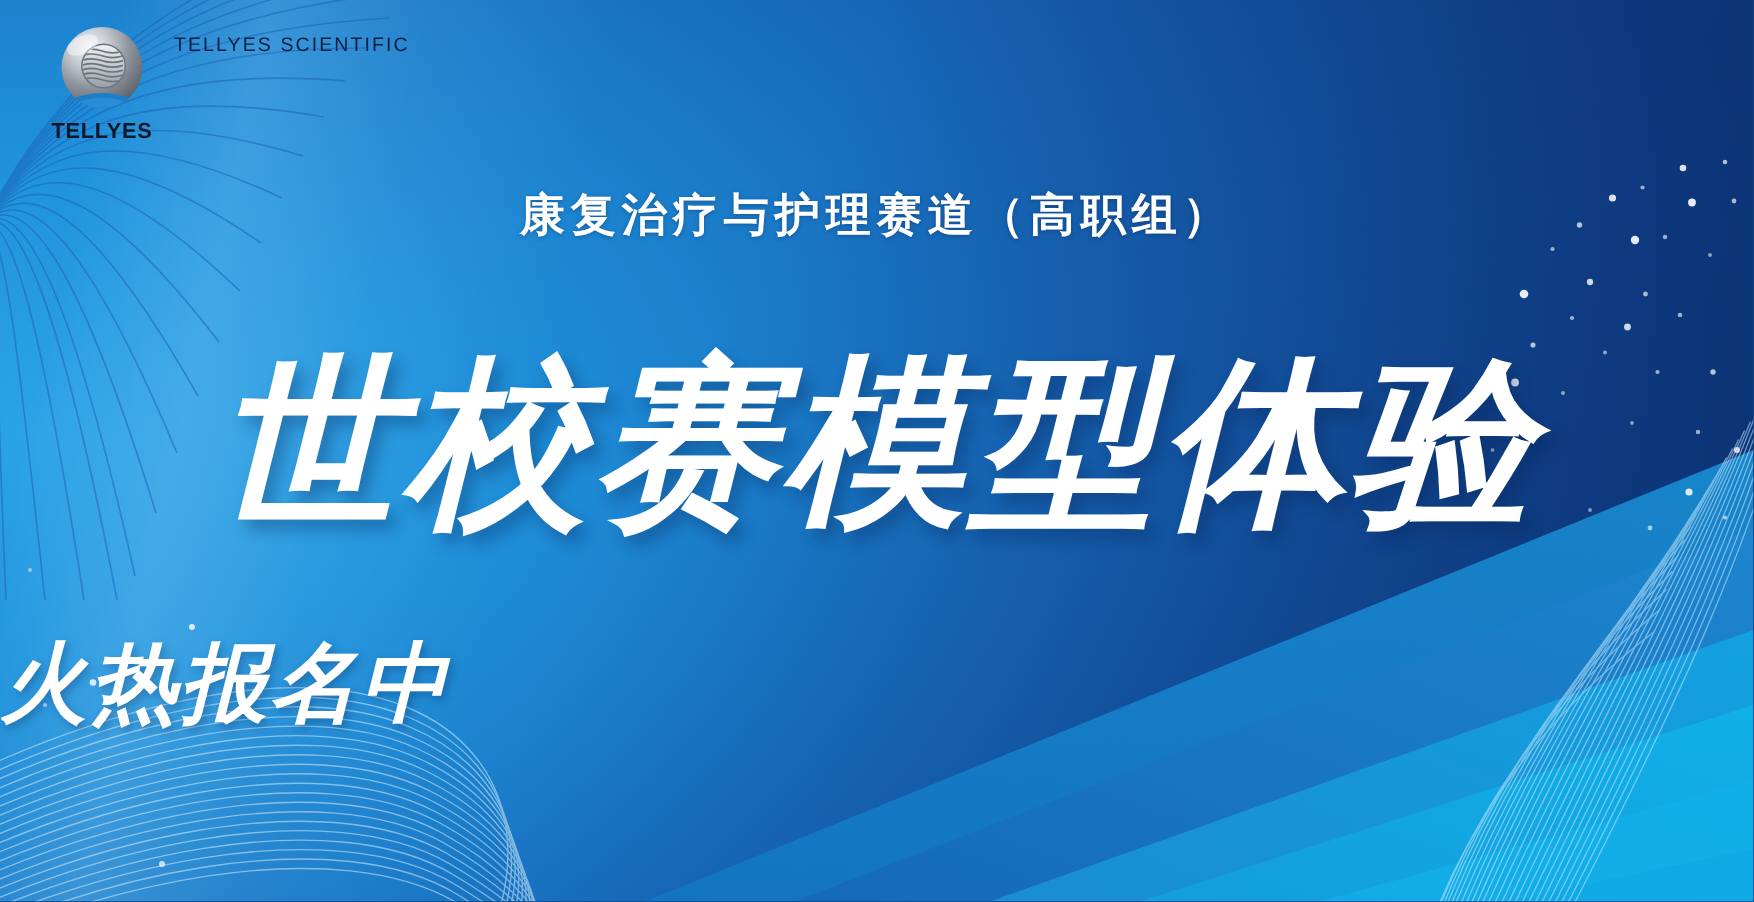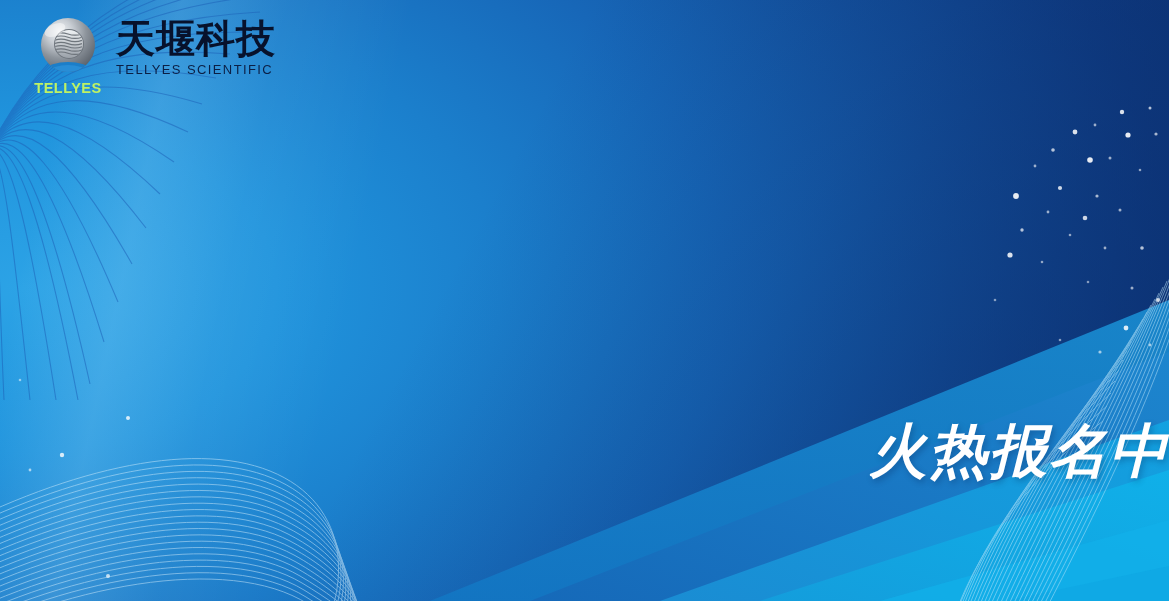--- a/index.html
+++ b/index.html
@@ -75,21 +75,21 @@
   .sphere {
     position: relative;
     width: 66px;
     height: 62px;
   }
   .logo-word {
     margin-top: 1px;
     font-size: 14.5px;
     font-weight: 700;
     letter-spacing: 0.5px;
-    color: #bef264;
+    color: #0f172a;
   }
   .logo-text {
     margin-left: 12px;
     display: flex;
     flex-direction: column;
     justify-content: flex-start;
     padding-top: 2px;
   }
   .logo-cn {
     font-size: 39px;
@@ -136,28 +136,28 @@
     font-style: italic;
     font-family: "DejaVu Sans", "Liberation Sans", sans-serif;
     text-shadow: 5px 7px 10px rgba(6,34,84,0.33);
     white-space: nowrap;
   }
 
   .cta {
     position: absolute;
     left: 0; right: 0;
     top: 427px;
-    text-align: right;
+    text-align: left;
     color: #ffffff;
     font-weight: 900;
     font-size: 58px;
     line-height: 1;
     letter-spacing: 2px;
     font-style: italic;
-    font-family: Liberation Mono, monospace;
+    font-family: Liberation Serif, serif;
     text-shadow: 2px 3px 6px rgba(6,34,84,0.3);
   }
 </style>
 </head>
 <body>
 
 <div id="banner">
 
   <div class="bg-base"></div>
   <div class="bg-sheen"></div>
@@ -359,24 +359,25 @@
             <path d="M19,33.0 q7,-2.4 14,0 q7,2.4 14,0"></path>
             <path d="M19,36.2 q7,-2.4 14,0 q7,2.4 14,0"></path>
           </g>
 
           <ellipse cx="20" cy="13" rx="11" ry="6" fill="#ffffff" opacity="0.45" transform="rotate(-24 20 13)"></ellipse>
         </svg>
       </div>
       <div class="logo-word">TELLYES</div>
     </div>
     <div class="logo-text">
-      <div class="logo-cn">天堰科技</div>
       <div class="logo-en">TELLYES SCIENTIFIC</div>
     </div>
   </div>
 
   <div class="subtitle">
+    <div class="l2">康复治疗与护理赛道（高职组）</div>
   </div>
 
+  <div class="headline">世校赛模型体验</div>
 
   <div class="cta">火热报名中</div>
 
 </div>
 
 </body></html>

